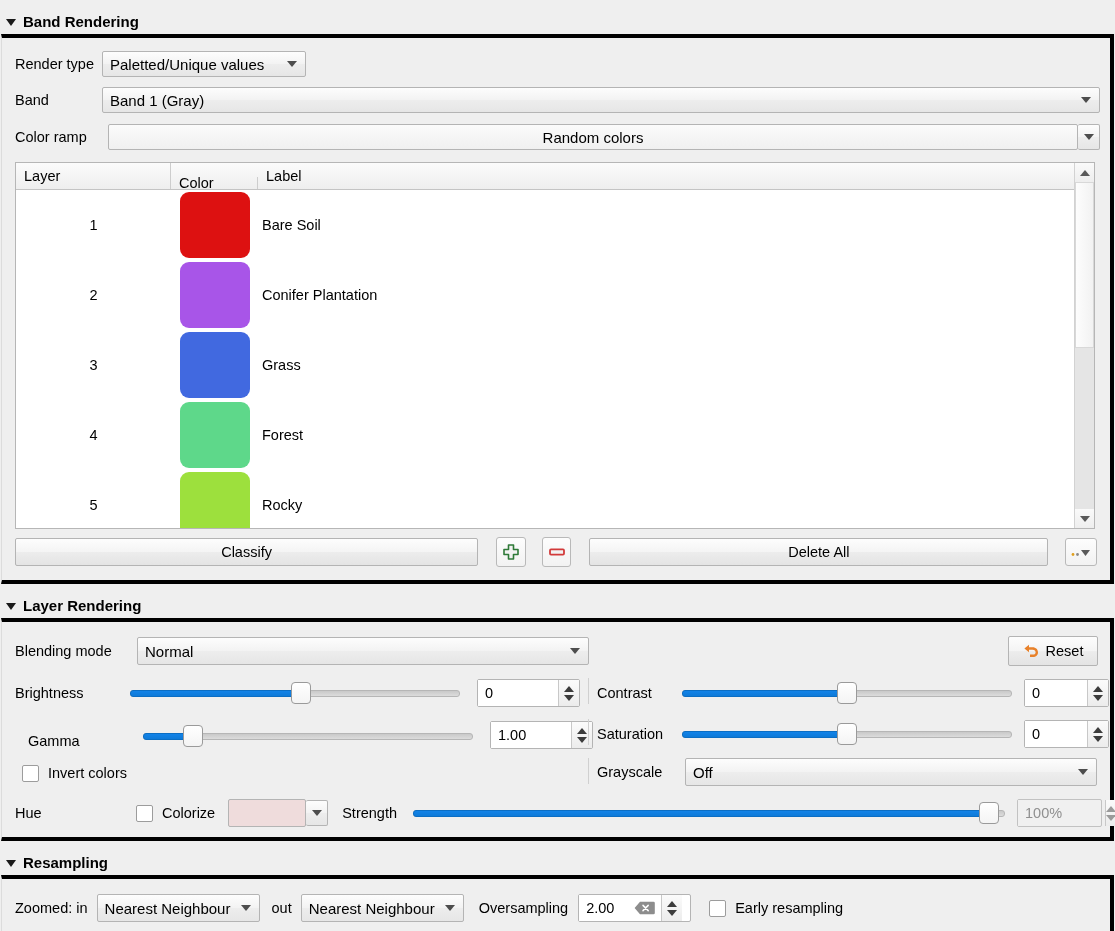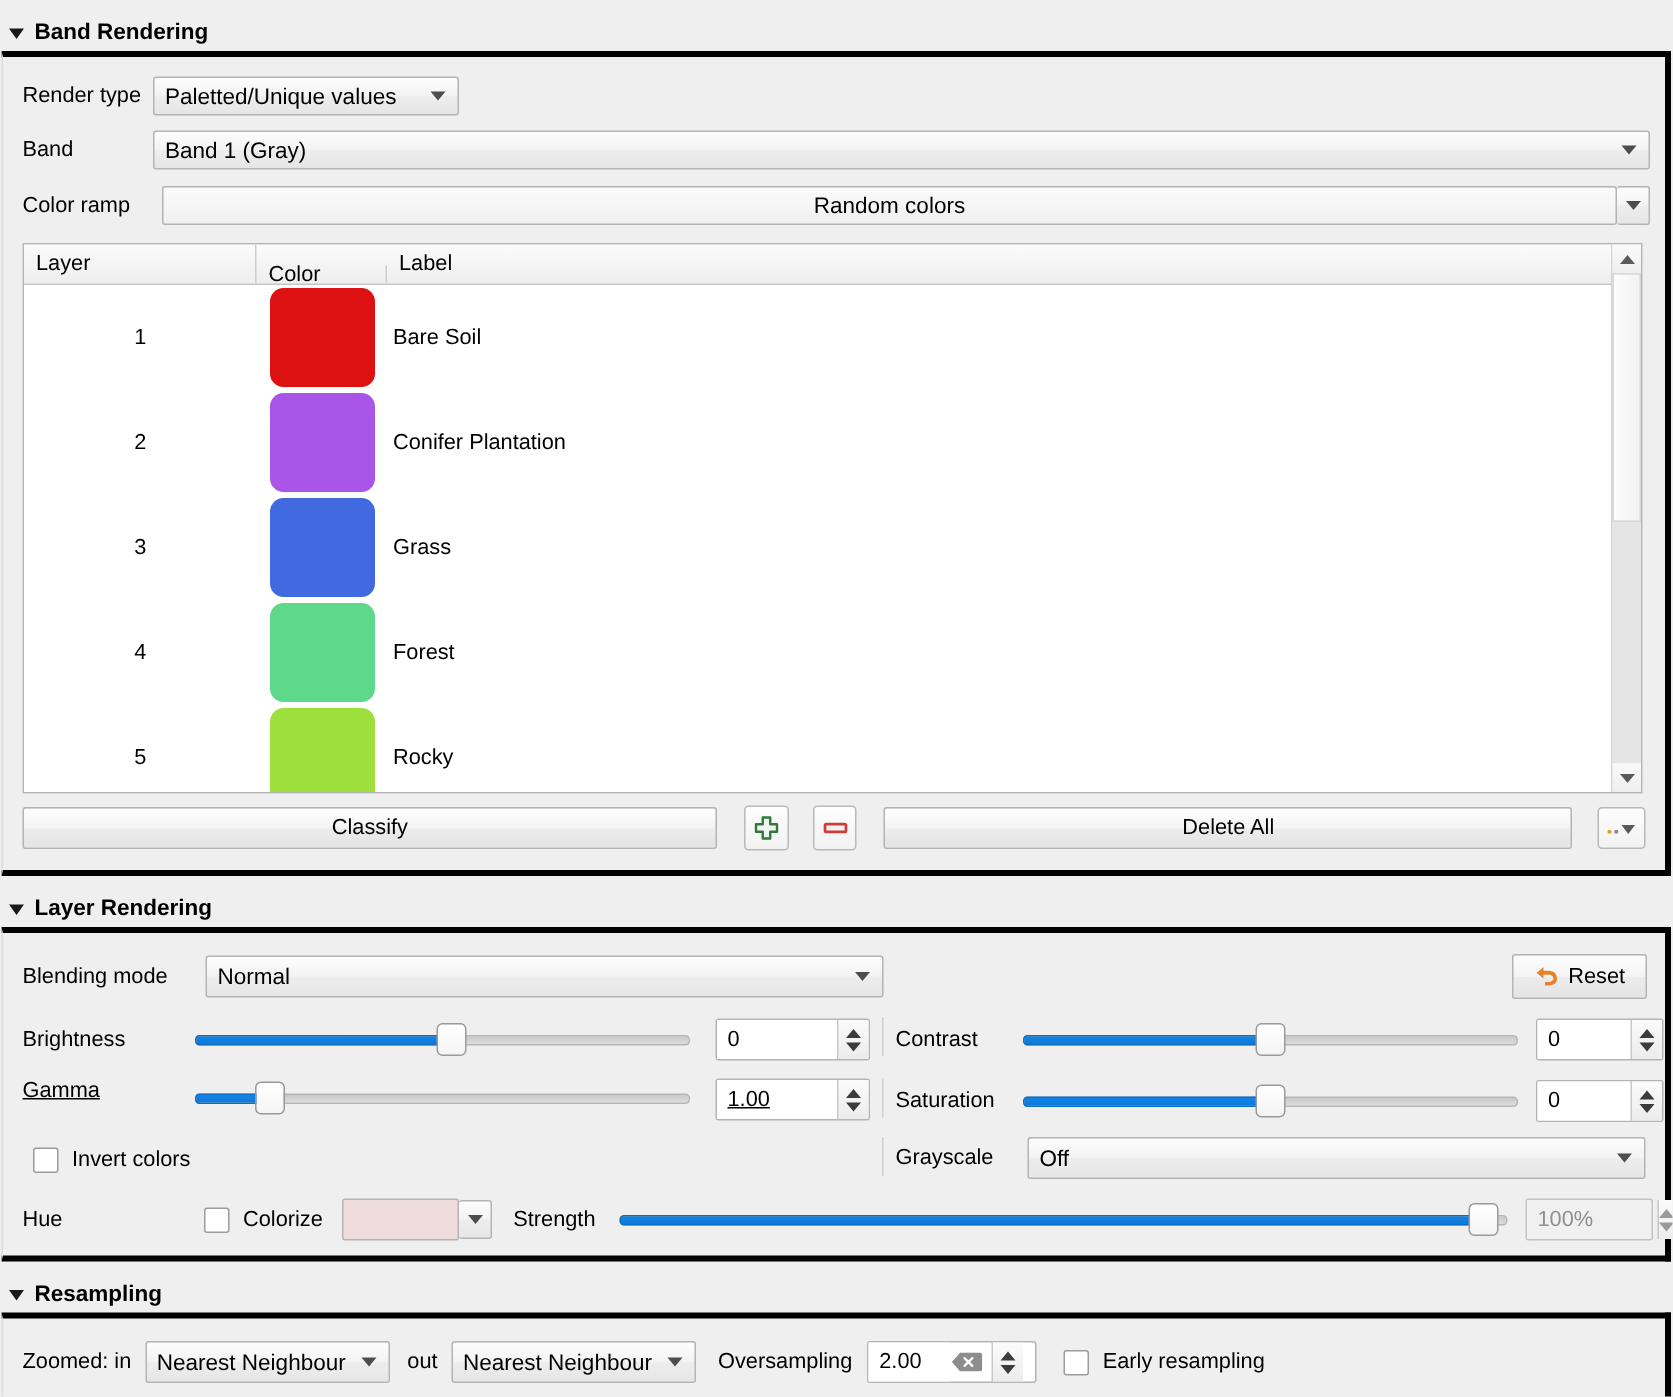--- a/index.html
+++ b/index.html
@@ -416,21 +416,21 @@
     </div>
     <div class="spin" style="width:85px; margin-left:12px;">
       <div class="val">0</div>
       <div class="btns">
         <span class="up"></span>
         <span class="dn"></span>
       </div>
     </div>
   </div>
 
-  <div style="position:absolute; left:13px; top:97px; height:30px; display:flex; align-items:flex-start;text-decoration:underline;">
+  <div style="position:absolute; left:26px; top:97px; height:30px; display:flex; align-items:flex-end;">
     <span class="lbl" style="width:115px;">Gamma</span>
     <div class="slider" style="width:330px;">
       <div class="track"></div>
       <div class="fill" id="sl-gamma-fill" style="width: 50.3px;"></div>
       <div class="handle" id="sl-gamma-handle" style="left: 40.3px;"></div>
     </div>
     <div class="spin" style="width:103px; margin-left:17px;">
       <div class="val">1.00</div>
       <div class="btns">
         <span class="up"></span>

